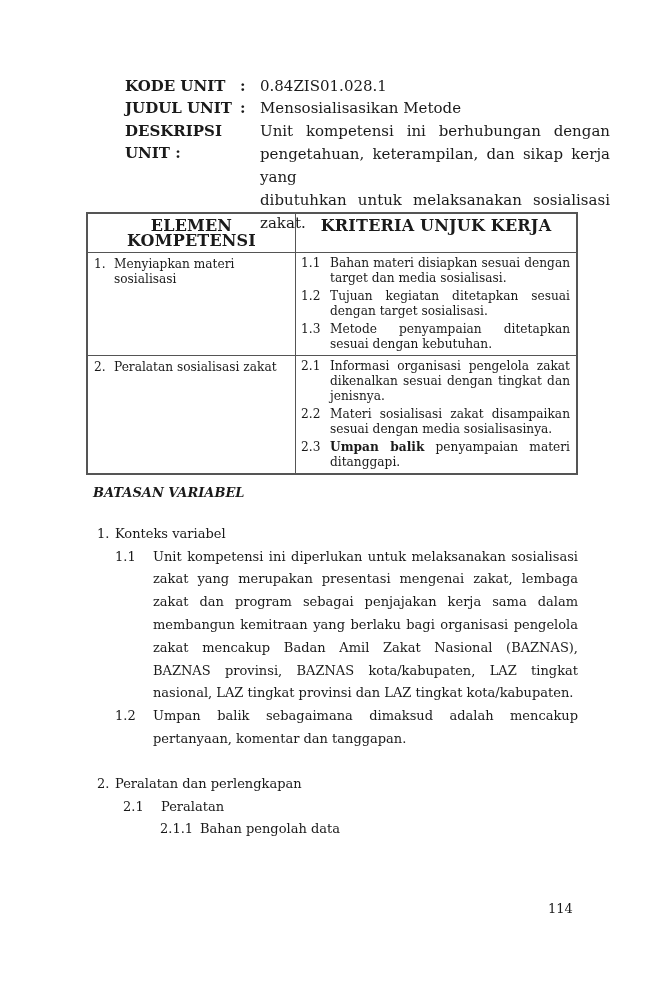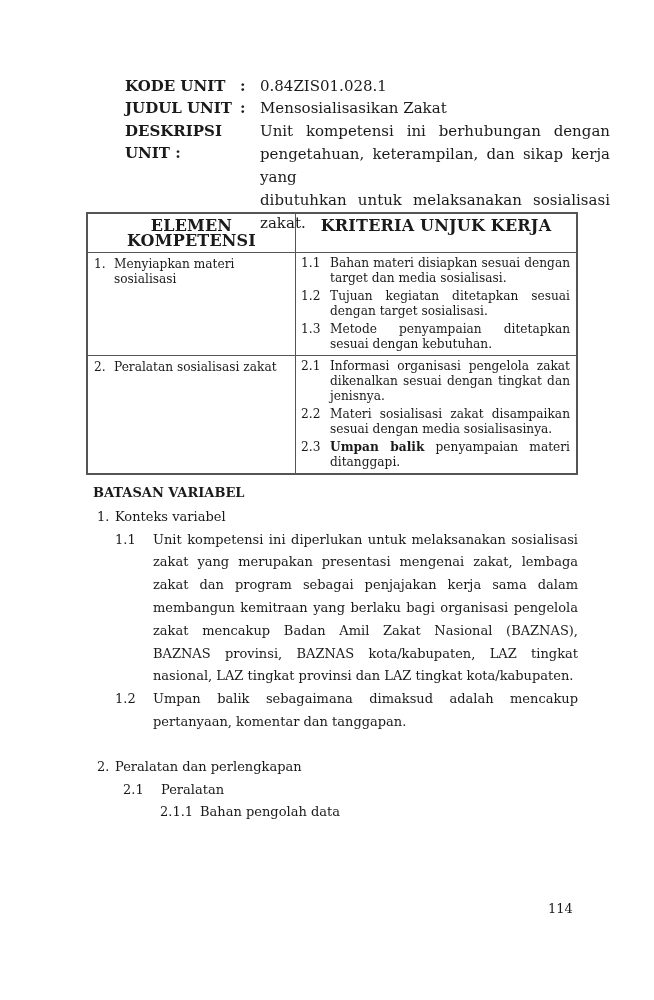--- a/index.html
+++ b/index.html
@@ -33,21 +33,21 @@
   .el-item { display: flex; }
   .el-num { width: 20px; flex: none; }
   .kr-item { display: flex; margin-bottom: 3px; }
   .kr-item:last-child { margin-bottom: 0; }
   .kr-num { width: 29px; flex: none; }
   .kr-text { flex: 1; text-align: justify; }
   .kr-text b { font-weight: bold; }
 
   
   .bv { position: absolute; left: 93px; top: 482px; width: 485px; font-size: 13px; line-height: 22.8px; }
-  .bv-title { font-weight: bold; margin-bottom: 1px; }
+  .bv-title { font-weight: bold; margin-bottom: 18px; font-style: italic; }
   .lvl1 { display: flex; padding-left: 4px; }
   .lvl1-num { width: 18px; flex: none; }
   .lvl2 { display: flex; padding-left: 22px; }
   .lvl2-num { width: 38px; flex: none; }
   .lvl2-text { flex: 1; text-align: justify; }
   .lvl2b { display: flex; padding-left: 30px; }
   .lvl2b-num { width: 38px; flex: none; }
   .lvl3 { display: flex; padding-left: 67px; }
   .lvl3-num { width: 40px; flex: none; }
   .gap { height: 22px; }
@@ -61,21 +61,21 @@
 
   <div class="info">
     <div class="info-row">
       <span class="info-label">KODE UNIT</span>
       <span class="info-colon">:</span>
       <span class="info-value bold">0.84ZIS01.028.1</span>
     </div>
     <div class="info-row">
       <span class="info-label">JUDUL UNIT</span>
       <span class="info-colon">:</span>
-      <span class="info-value bold">Mensosialisasikan Zakat</span>
+      <span class="info-value bold">Mensosialisasikan Metode</span>
     </div>
     <div class="info-row" style="margin-top:1px;">
       <span class="info-label" style="width:135px;">DESKRIPSI UNIT :</span>
       <span class="info-value" style="line-height:23px;">
         <span class="desc-line">Unit kompetensi ini berhubungan dengan</span>
         <span class="desc-line">pengetahuan, keterampilan, dan sikap kerja yang</span>
         <span class="desc-line last">dibutuhkan untuk melaksanakan sosialisasi zakat.</span>
       </span>
     </div>
   </div>

